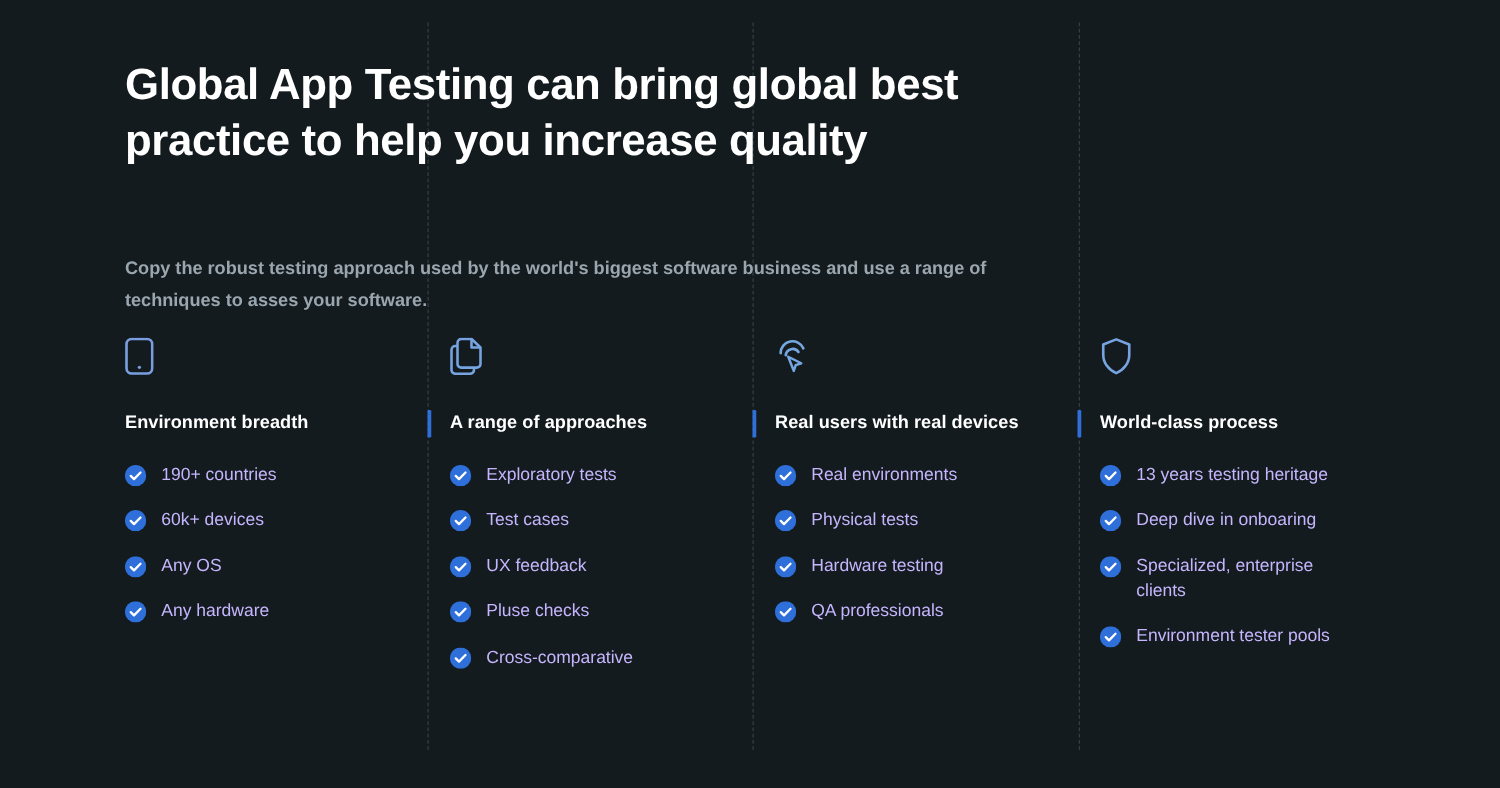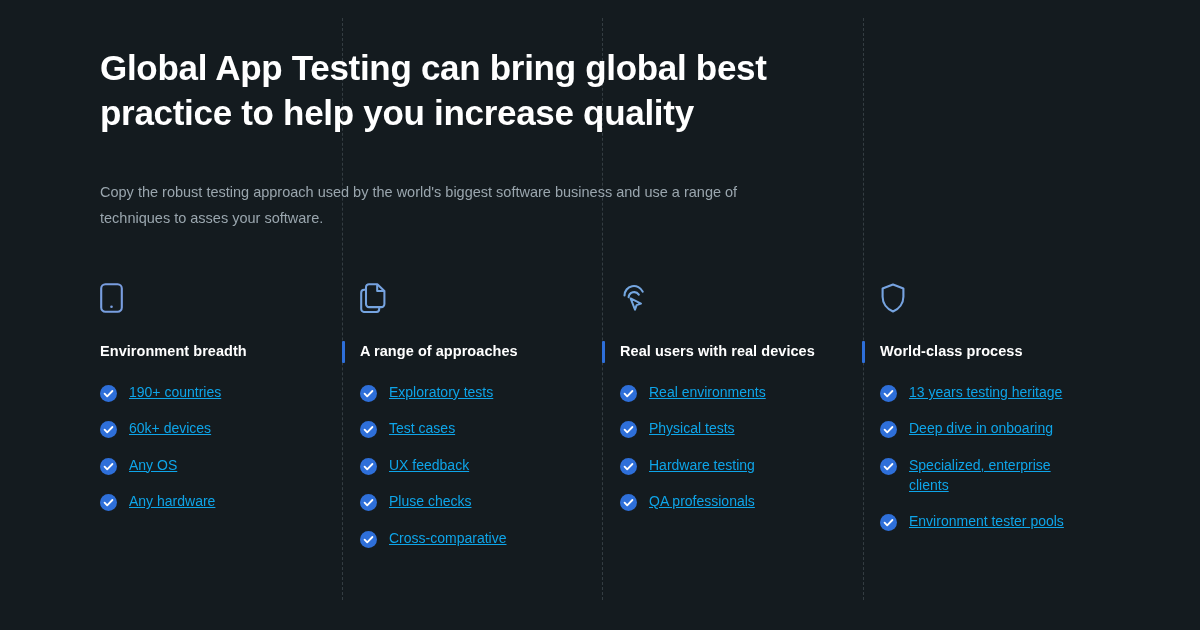--- a/index.html
+++ b/index.html
@@ -43,34 +43,34 @@
     font-size:35px;
     line-height:1.28;
     font-weight:700;
     letter-spacing:-.3px;
     color:#ffffff;
     max-width:700px;
     margin-top:8px;
   }
 
   .subhead {
-    margin-top:43px;
+    margin-top:66px;
     font-size:14.5px;
     line-height:1.82;
     color:#9aa6ae;
     max-width:690px;
-    font-weight:400;
+    font-weight:700;
   }
 
   
   .columns {
     position:absolute;
     left:100px;
     right:20px;
-    top:283px;
+    top:270px;
     display:flex;
   }
 
   .col { width:260px; flex:0 0 260px; position:relative; }
 
   .col-icon {
     height:40px;
     display:flex;
     align-items:flex-start;
   }
@@ -102,23 +102,22 @@
     margin-top:22px;
     list-style:none;
   }
 
   .col-list li {
     display:flex;
     align-items:flex-start;
     margin-bottom:16.5px;
     font-size:14px;
     line-height:1.42;
-    color:#0ea5e9;
+    color:#c4b5fd;
     font-weight:400;
-    text-decoration:underline;
   }
 
   .check {
     flex:0 0 17px;
     width:17px;
     height:17px;
     margin-right:12px;
     margin-top:2px;
   }
 

